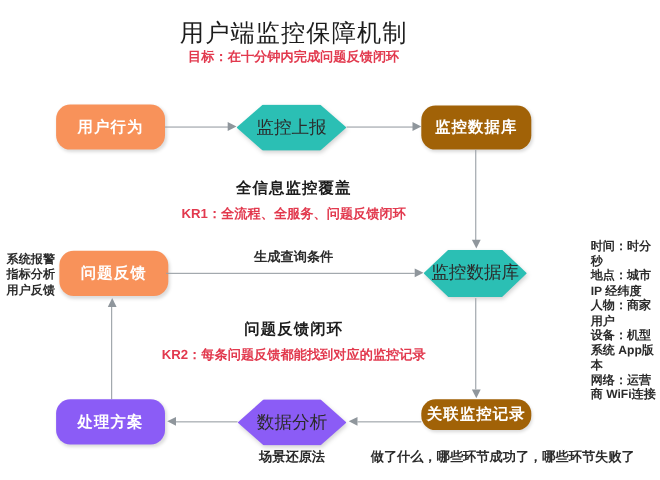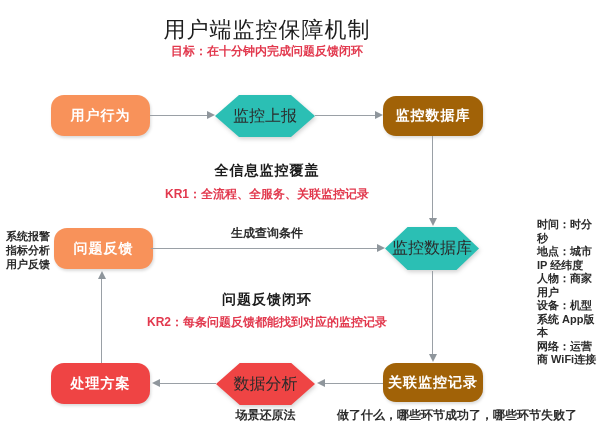--- a/index.html
+++ b/index.html
@@ -16,21 +16,21 @@
 
   .node{position:absolute;display:flex;align-items:center;justify-content:center;
         color:#fff;font-size:14px;font-weight:600;letter-spacing:1px;}
   .rect{border-radius:13px;box-shadow:1px 2px 3px rgba(0,0,0,.14);}
   .hexwrap{filter:drop-shadow(1px 2px 2px rgba(0,0,0,.18));}
   .hex{width:100%;height:100%;display:flex;align-items:center;justify-content:center;
        clip-path:polygon(0 50%,24% 0,76% 0,100% 50%,76% 100%,24% 100%);}
   .orange{background:#f8925a;}
   .teal{background:#2bbfb4;}
   .blue{background:#a16207;}
-  .gold{background:#ef4444;}
+  .gold{background:#8b5cf6;}
 
   .hline{position:absolute;height:0;border-top:1px solid #9aa0a6;}
   .vline{position:absolute;width:0;border-left:1px solid #9aa0a6;}
   .arr{position:absolute;width:0;height:0;}
   .arr-r{border-top:4px solid transparent;border-bottom:4px solid transparent;border-left:8px solid #8f969c;}
   .arr-l{border-top:4px solid transparent;border-bottom:4px solid transparent;border-right:8px solid #8f969c;}
   .arr-d{border-left:4px solid transparent;border-right:4px solid transparent;border-top:8px solid #8f969c;}
   .arr-u{border-left:4px solid transparent;border-right:4px solid transparent;border-bottom:8px solid #8f969c;}
 
   .note{font-size:12px;font-weight:600;color:#2b2b2b;}
@@ -61,21 +61,21 @@
 
   <div class="hline" style="left:150px;top:115px;width:58px;"></div>
   <div class="arr arr-r" style="left:207px;top:111px;"></div>
   <div class="hline" style="left:315px;top:115px;width:61px;"></div>
   <div class="arr arr-r" style="left:375px;top:111px;"></div>
 
   <div class="vline" style="left:432px;top:136px;height:83px;"></div>
   <div class="arr arr-d" style="left:429px;top:218px;"></div>
 
   <div class="abs center-col sec-head" style="top:162px;">全信息监控覆盖</div>
-  <div class="abs center-col sec-kr" style="top:186px;">KR1：全流程、全服务、关联监控记录</div>
+  <div class="abs center-col sec-kr" style="top:186px;">KR1：全流程、全服务、问题反馈闭环</div>
 
   <div class="abs small-list" style="left:6px;top:229px;">
     <div>系统报警</div>
     <div>指标分析</div>
     <div>用户反馈</div>
   </div>
 
   <div class="node rect orange" style="left:54px;top:228px;width:99px;height:41px;font-family:Liberation Mono, monospace;">
     <span>问题反馈</span>
   </div>
@@ -107,21 +107,21 @@
   <div class="abs center-col sec-kr" style="top:314px;">KR2：每条问题反馈都能找到对应的监控记录</div>
 
   <div class="node rect gold" style="left:51px;top:363px;width:99px;height:41px;">
     <span>处理方案</span>
   </div>
   <div class="abs hexwrap" style="left:216px;top:363px;width:99px;height:42px;">
     <div class="hex gold">
       <span>数据分析</span>
     </div>
   </div>
-  <div class="node rect blue" style="left:383px;top:363px;width:100px;height:39px;">
+  <div class="node rect blue" style="left:383px;top:363px;width:100px;height:28px;">
     <span>关联监控记录</span>
   </div>
 
   <div class="hline" style="left:325px;top:383px;width:58px;"></div>
   <div class="arr arr-l" style="left:317px;top:379px;"></div>
   <div class="hline" style="left:160px;top:383px;width:56px;"></div>
   <div class="arr arr-l" style="left:152px;top:379px;"></div>
 
   <div class="abs note" style="left:337px;top:407px;">做了什么，哪些环节成功了，哪些环节失败了</div>
   <div class="abs note" style="left:216px;top:407px;width:99px;text-align:center;">场景还原法</div>

